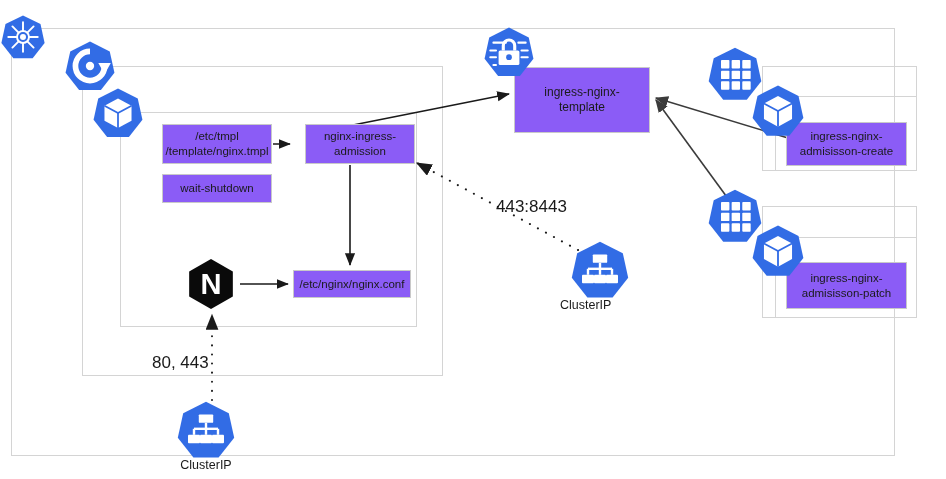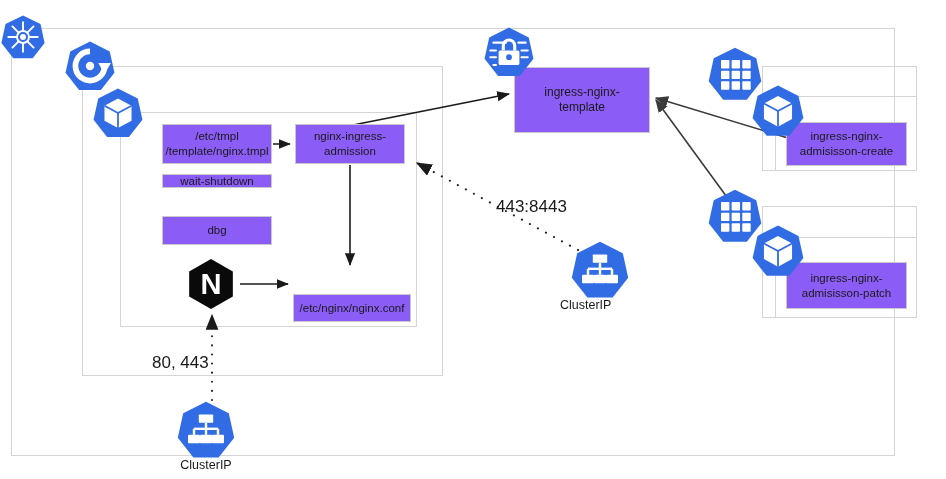--- a/index.html
+++ b/index.html
@@ -22,24 +22,24 @@
 
   
   .node{
     position:absolute;box-sizing:border-box;
     border:1px solid #c9c9c9;background:#8b5cf6;
     display:flex;align-items:center;justify-content:center;
     text-align:center;color:#1a1a1a;font-size:11.5px;line-height:1.28;
     padding:2px 4px;
   }
   .n-tmpl{left:162px;top:124px;width:110px;height:40px;}
-  .n-wait{left:162px;top:174px;width:110px;height:14px;}
+  .n-wait{left:162px;top:174px;width:110px;height:29px;}
   .n-dbg{left:162px;top:216px;width:110px;height:29px;}
-  .n-ctrl{left:295px;top:124px;width:110px;height:40px;}
-  .n-conf{left:293px;top:270px;width:118px;height:28px;margin-top:24px;}
+  .n-ctrl{left:305px;top:124px;width:110px;height:40px;}
+  .n-conf{left:293px;top:270px;width:118px;height:28px;}
   .n-admission{left:514px;top:67px;width:136px;height:66px;font-size:12px;}
   .n-create{left:786px;top:122px;width:121px;height:44px;font-size:11.5px;}
   .n-patch{left:786px;top:262px;width:121px;height:47px;font-size:11.5px;}
 
   
   .freetext{position:absolute;color:#1a1a1a;font-size:17px;white-space:nowrap;}
   .t-80443{left:152px;top:353px;}
   .t-443{left:496px;top:197px;}
   .t-clusterip{left:560px;top:298px;width:84px;text-align:left;font-size:12.5px;}
   .t-nodeport{left:164px;top:458px;width:84px;text-align:center;font-size:12.5px;}
@@ -108,23 +108,20 @@
     <span>
       <span>/etc/tmpl</span><br>
       <span>/template/nginx.tmpl</span>
     </span>
   </div>
 
   <div class="node n-wait">
     <span>wait-shutdown</span>
   </div>
 
-  <div class="node n-dbg">
-    <span>dbg</span>
-  </div>
 
   <div class="node n-ctrl">
     <span>
       <span>nginx-ingress-</span><br>
       <span>admission</span>
     </span>
   </div>
 
   <div class="node n-conf">
     <span>/etc/nginx/nginx.conf</span>

